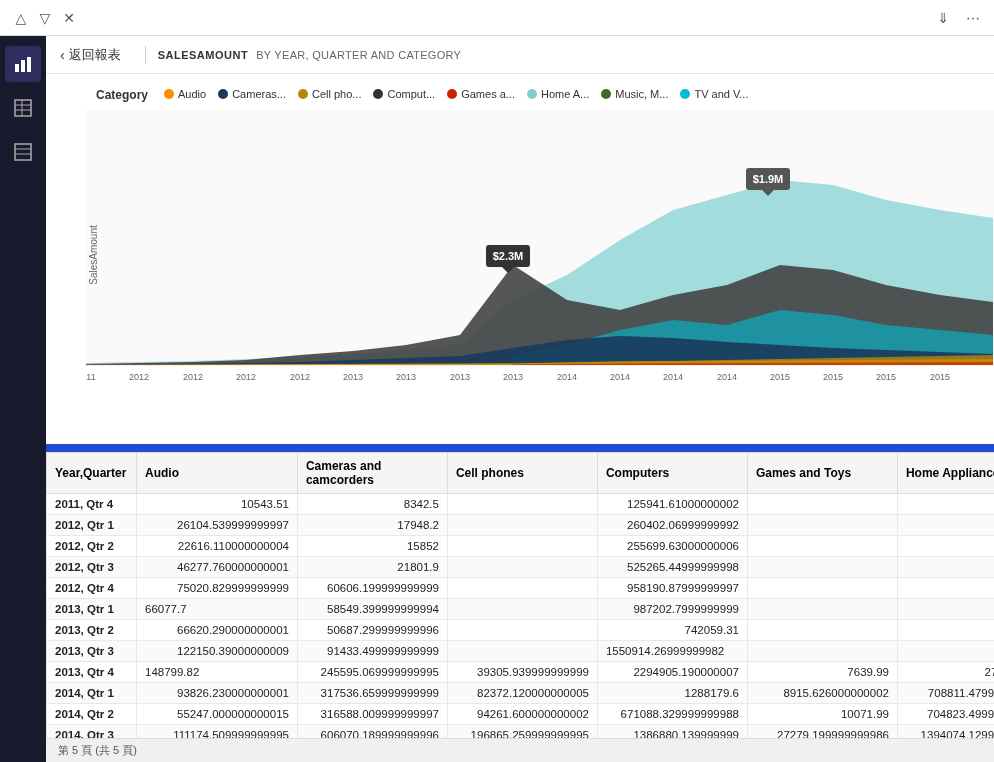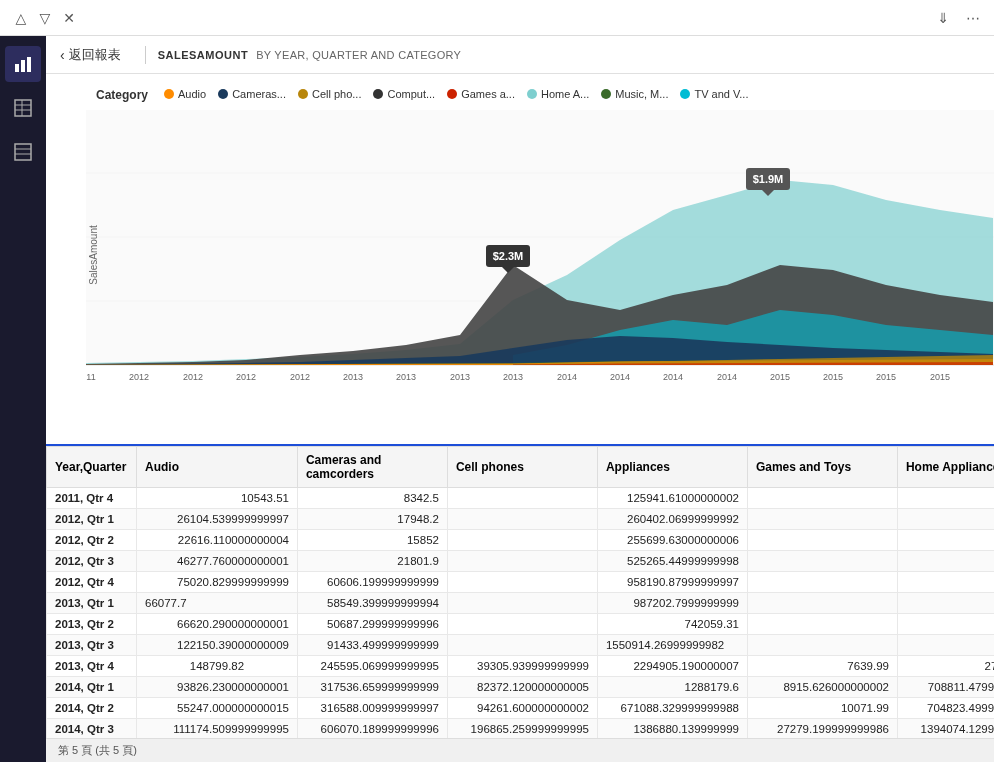--- a/index.html
+++ b/index.html
@@ -179,21 +179,21 @@
       transform: translateY(-50%) rotate(-90deg);
       font-size: 10px;
       color: #666;
       white-space: nowrap;
     }
 
     
     .table-area {
       flex: 1;
       overflow: auto;
-      border-top: 2px solid #1d4ed8;
+      border-top: 8px solid #1d4ed8;
       background: #fff;
     }
     .data-table {
       width: 100%;
       border-collapse: collapse;
       font-size: 12px;
     }
     .data-table thead th {
       background: #f5f5f5;
       border: 1px solid #ddd;
@@ -415,21 +415,21 @@
   </div>
 
   <div class="table-area">
     <table class="data-table">
       <thead>
         <tr>
           <th class="col-year">Year,Quarter</th>
           <th class="col-num">Audio</th>
           <th class="col-num-wide">Cameras and<br>camcorders</th>
           <th class="col-num-wide">Cell phones</th>
-          <th class="col-num-wide">Appliances</th>
+          <th class="col-num-wide">Computers</th>
           <th class="col-num-wide">Games and Toys</th>
           <th class="col-num-wide">Home Appliances</th>
 
         </tr>
       </thead>
       <tbody id="table-body">
 
       <tr>
             <td class="col-year">2011, Qtr 4</td>
             <td class="col-num" style="text-align: right;">10543.51</td>
@@ -497,21 +497,21 @@
             <td class="col-year">2013, Qtr 3</td>
             <td class="col-num" style="text-align: right;">122150.39000000009</td>
             <td class="col-num" style="text-align: right;">91433.499999999999</td>
             <td class="col-num" style="text-align: right;"></td>
             <td class="col-num" style="text-align: left;">1550914.26999999982</td>
             <td class="col-num" style="text-align: right;"></td>
             <td class="col-num" style="text-align: right;"></td>
           </tr>
           <tr>
             <td class="col-year">2013, Qtr 4</td>
-            <td class="col-num" style="text-align: center;">148799.82</td>
+            <td class="col-num" style="text-align: left;">148799.82</td>
             <td class="col-num" style="text-align: right;">245595.069999999995</td>
             <td class="col-num" style="text-align: right;">39305.939999999999</td>
             <td class="col-num" style="text-align: right;">2294905.190000007</td>
             <td class="col-num" style="text-align: right;">7639.99</td>
             <td class="col-num" style="text-align: right;">270954.36</td>
           </tr>
           <tr>
             <td class="col-year">2014, Qtr 1</td>
             <td class="col-num" style="text-align: right; padding-left: 40px;">93826.230000000001</td>
             <td class="col-num" style="text-align: right;">317536.659999999999</td>

